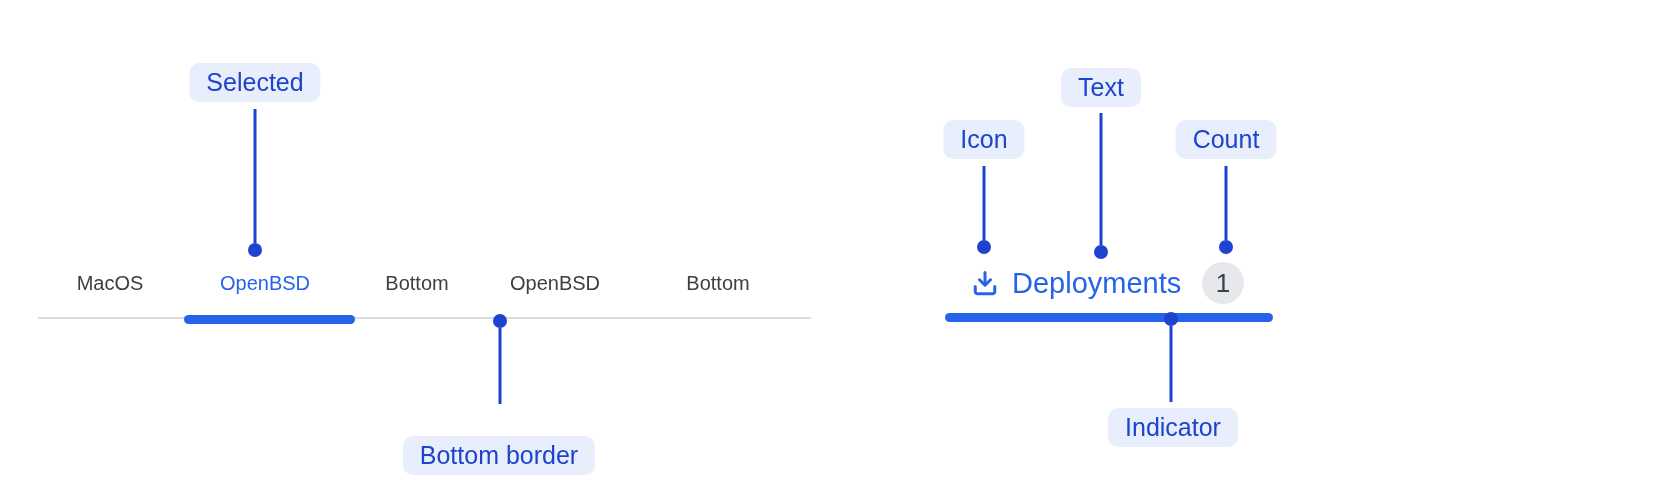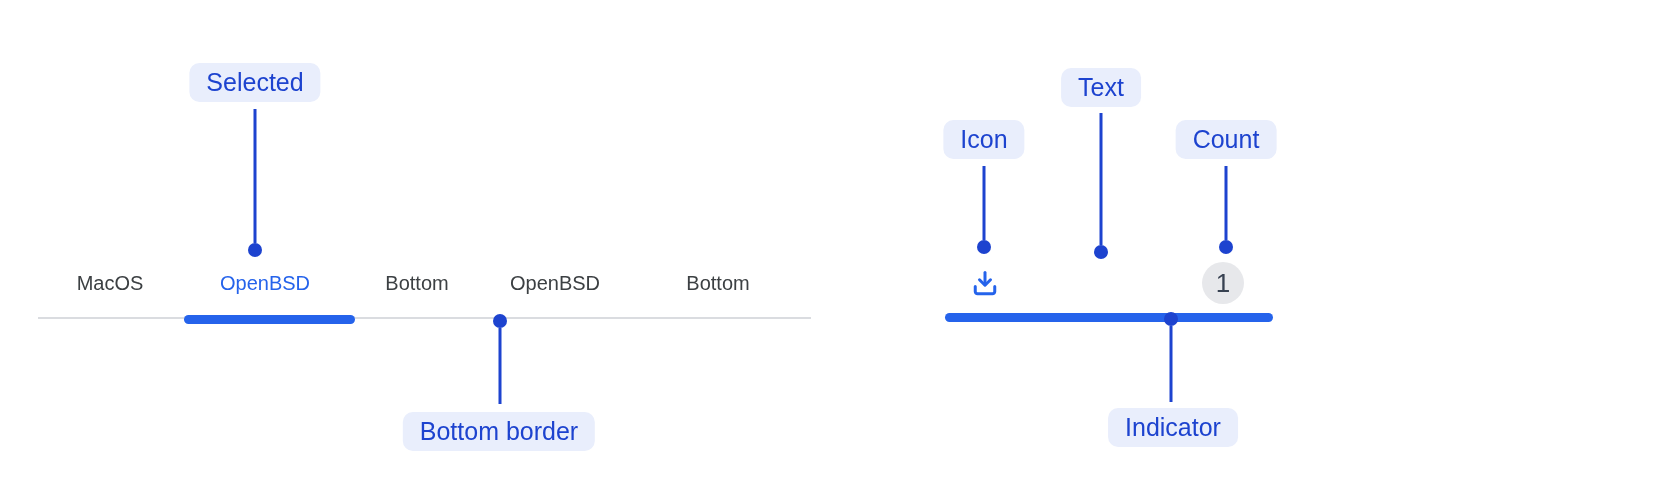--- a/index.html
+++ b/index.html
@@ -90,21 +90,21 @@
       <span class="tab-label" style="left:379px;">Bottom</span>
       <span class="tab-label" style="left:517px;">OpenBSD</span>
       <span class="tab-label" style="left:680px;">Bottom</span>
     </nav>
 
     <div class="divider-line"></div>
     <div class="active-underline"></div>
 
     <div class="callout-dot" style="left:462px;top:321px;"></div>
     <div class="callout-line" style="left:462px;top:328px;height:76px;"></div>
-    <div class="callout-badge" style="left:461px;top:412px;text-align:center;">Bottom border</div>
+    <div class="callout-badge" style="left:461px;top:436px;text-align:center;">Bottom border</div>
   </section>
 
   <section>
 
     <div class="callout-badge" style="left:1063px;top:68px;">Text</div>
     <div class="callout-line" style="left:1063px;top:113px;height:132px;"></div>
     <div class="callout-dot" style="left:1063px;top:252px;"></div>
 
     <div class="callout-badge" style="left:946px;top:120px;text-align:right;">Icon</div>
     <div class="callout-line" style="left:946px;top:166px;height:74px;"></div>
@@ -115,20 +115,21 @@
     <div class="callout-dot" style="left:1188px;top:247px;"></div>
 
     <div class="deploy-tab">
       <span class="dl-icon">
         <svg width="30" height="30" viewBox="0 0 24 24" fill="none" stroke="currentColor" stroke-width="2.4" stroke-linecap="round" stroke-linejoin="round">
           <path d="M12 3.5v9.5"></path>
           <path d="M7.6 9.4l4.4 4.4 4.4-4.4"></path>
           <path d="M4.2 14.8v4a1.8 1.8 0 0 0 1.8 1.8h12a1.8 1.8 0 0 0 1.8-1.8v-4"></path>
         </svg>
       </span>
+      <span class="deploy-label">Deployments</span>
       <span class="count-pill">1</span>
     </div>
 
     <div class="indicator-bar"></div>
 
     <div class="callout-dot" style="left:1133px;top:319px;"></div>
     <div class="callout-line" style="left:1133px;top:326px;height:76px;"></div>
     <div class="callout-badge" style="left:1135px;top:408px;">Indicator</div>
   </section>
 

